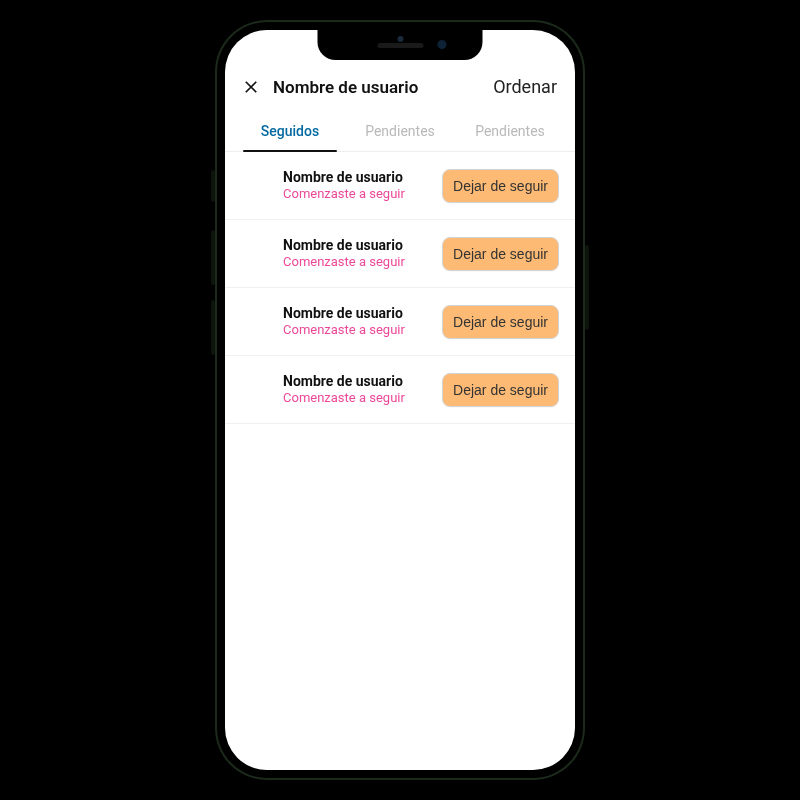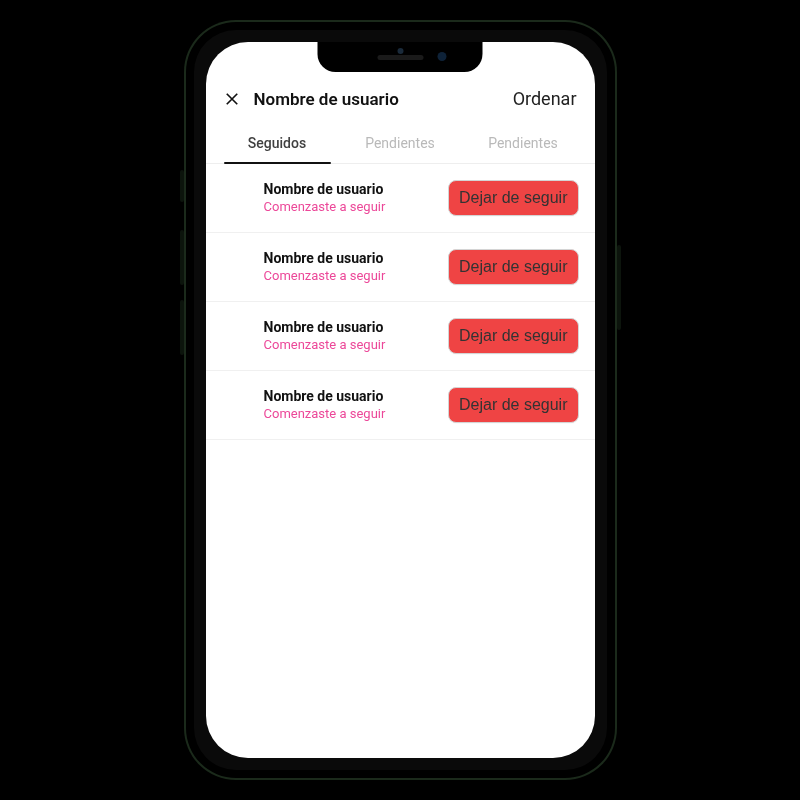--- a/index.html
+++ b/index.html
@@ -8,25 +8,25 @@
     background: #000;
     font-family: -apple-system, BlinkMacSystemFont, "Segoe UI", Roboto, Helvetica, Arial, sans-serif;
     display: flex;
     align-items: center;
     justify-content: center;
   }
 
   
   .phone {
     position: relative;
-    width: 433px;
+    width: 370px;
     height: 760px;
     background: #0a0a0a;
     border-radius: 52px;
-    padding: 22px;
+    padding: 10px;
     box-shadow:
       inset 0 0 0 2px #1b2a1b,
       inset 0 0 0 10px #000;
     text-decoration: underline;
   }
   .phone::before,
   .phone::after {
     content: "";
     position: absolute;
     background: #0a0a0a;
@@ -124,21 +124,21 @@
   .tab {
     flex: 1;
     text-align: center;
     font-size: 14px;
     padding: 10px 4px 12px 4px;
     color: #b9b9b9;
     cursor: pointer;
     position: relative;
   }
   .tab.active {
-    color: #404040;
+    color: #0369a1;
     font-weight: 500;
   }
   .tab.active::after {
     content: "";
     position: absolute;
     left: 8px; right: 8px; bottom: -1px;
     height: 2px;
     background: #111;
     border-radius: 1px;
   }
@@ -164,23 +164,23 @@
   }
   .row-sub {
     font-size: 13px;
     color: #ec4899;
     line-height: 1.3;
     white-space: nowrap;
     overflow: hidden;
     text-overflow: ellipsis;
   }
   .unfollow {
-    font-size: 16px;
+    font-size: 14px;
     color: #333;
-    background: #ef4444;
+    background: #fdba74;
     border: 1px solid #d4d4d4;
     border-radius: 8px;
     padding: 8px 10px;
     white-space: nowrap;
     cursor: pointer;
     box-shadow: 0 1px 0 rgba(0,0,0,0.02);
   }
 </style>
 </head>
 <body>

